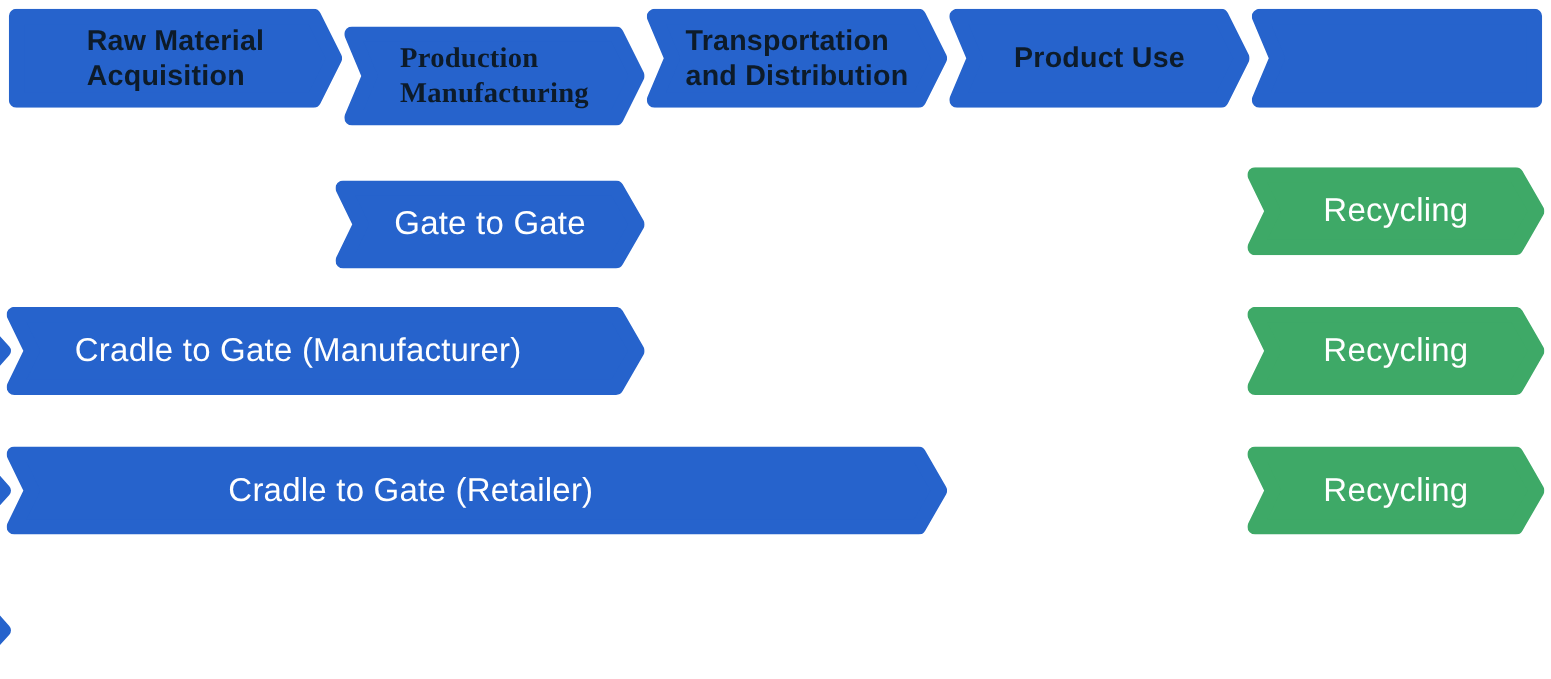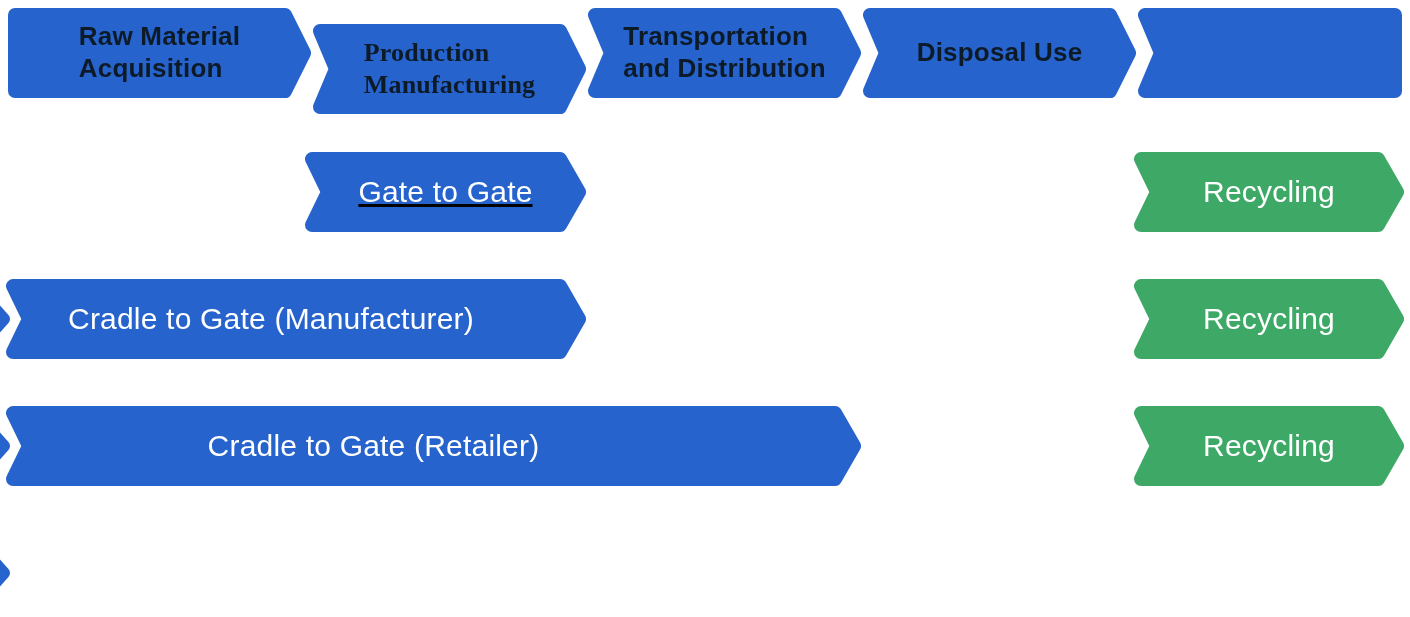--- a/index.html
+++ b/index.html
@@ -54,40 +54,40 @@
       <svg width="273" height="90" viewBox="0 0 273 90">
         <path d="M 7,7 L 247,7 L 266,45 L 247,83 L 7,83 L 23,45 Z" fill="#2663cc" stroke="#2663cc" stroke-width="14" stroke-linejoin="round"></path>
       </svg>
     <span class="lbl stage-lbl">Transportation
 and Distribution</span>
   </div>
   <div class="seg" style="left:863px;top:8px;width:273px;height:90px;">
       <svg width="273" height="90" viewBox="0 0 273 90">
         <path d="M 7,7 L 247,7 L 266,45 L 247,83 L 7,83 L 23,45 Z" fill="#2663cc" stroke="#2663cc" stroke-width="14" stroke-linejoin="round"></path>
       </svg>
-    <span class="lbl stage-lbl">Disposal Use</span>
+    <span class="lbl stage-lbl">Product Use</span>
   </div>
   <div class="seg" style="left:1138px;top:8px;width:264px;height:90px;">
       <svg width="264" height="90" viewBox="0 0 264 90">
         <path d="M 7,7 L 257,7 L 257,83 L 7,83 L 23,45 Z" fill="#2663cc" stroke="#2663cc" stroke-width="14" stroke-linejoin="round"></path>
       </svg>
   </div>
 
   <div class="sliver" style="left:0;top:152px;">
       <svg width="16" height="80" viewBox="0 0 16 80">
         <path d="M -14,20 L 4,40 L -14,60 Z" fill="#ffffff" stroke="#ffffff" stroke-width="12" stroke-linejoin="round"></path>
       </svg>
     </div>
   <div class="seg" style="left:6px;top:152px;width:305px;height:80px;">
       <svg width="305" height="80" viewBox="0 0 305 80">
         <path d="M 7,7 L 279,7 L 298,40 L 279,73 L 7,73 L 23,40 Z" fill="#ffffff" stroke="#ffffff" stroke-width="14" stroke-linejoin="round"></path>
       </svg>
     <span class="lbl bar-lbl"></span>
   </div>
-  <div class="seg" style="left:305px;top:152px;width:281px;height:80px;text-decoration:underline;">
+  <div class="seg" style="left:305px;top:164px;width:281px;height:80px;">
       <svg width="281" height="80" viewBox="0 0 281 80">
         <path d="M 7,7 L 255,7 L 274,40 L 255,73 L 7,73 L 23,40 Z" fill="#2663cc" stroke="#2663cc" stroke-width="14" stroke-linejoin="round"></path>
       </svg>
     <span class="lbl bar-lbl">Gate to Gate</span>
   </div>
   <div class="seg" style="left:588px;top:152px;width:548px;height:80px;">
       <svg width="548" height="80" viewBox="0 0 548 80">
         <path d="M 7,7 L 522,7 L 541,40 L 522,73 L 7,73 L 23,40 Z" fill="#ffffff" stroke="#ffffff" stroke-width="14" stroke-linejoin="round"></path>
       </svg>
     <span class="lbl bar-lbl"></span>

